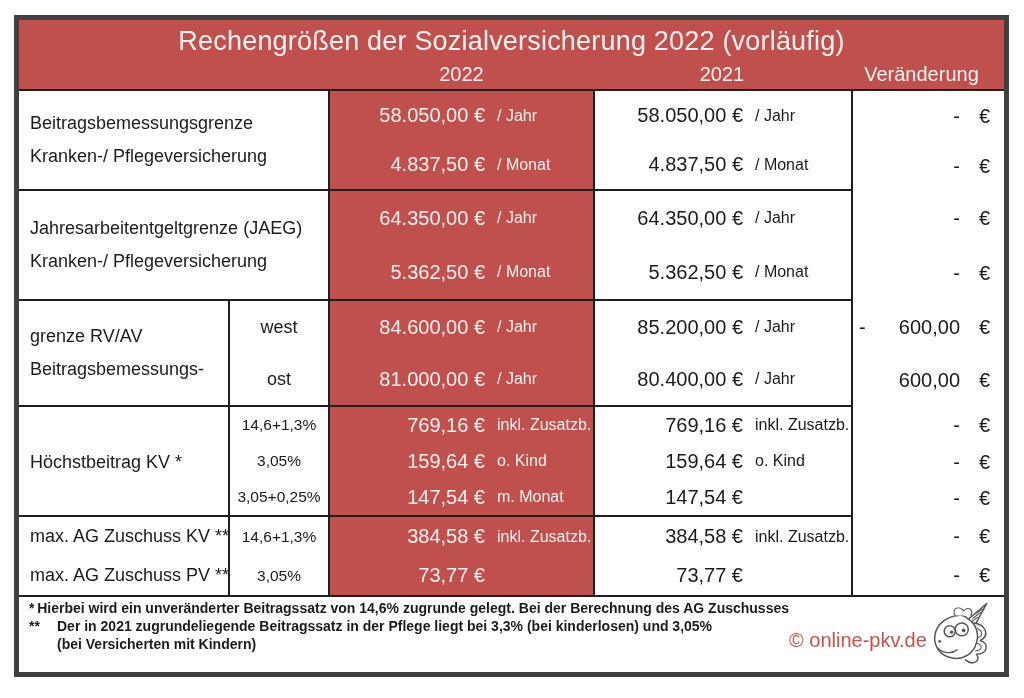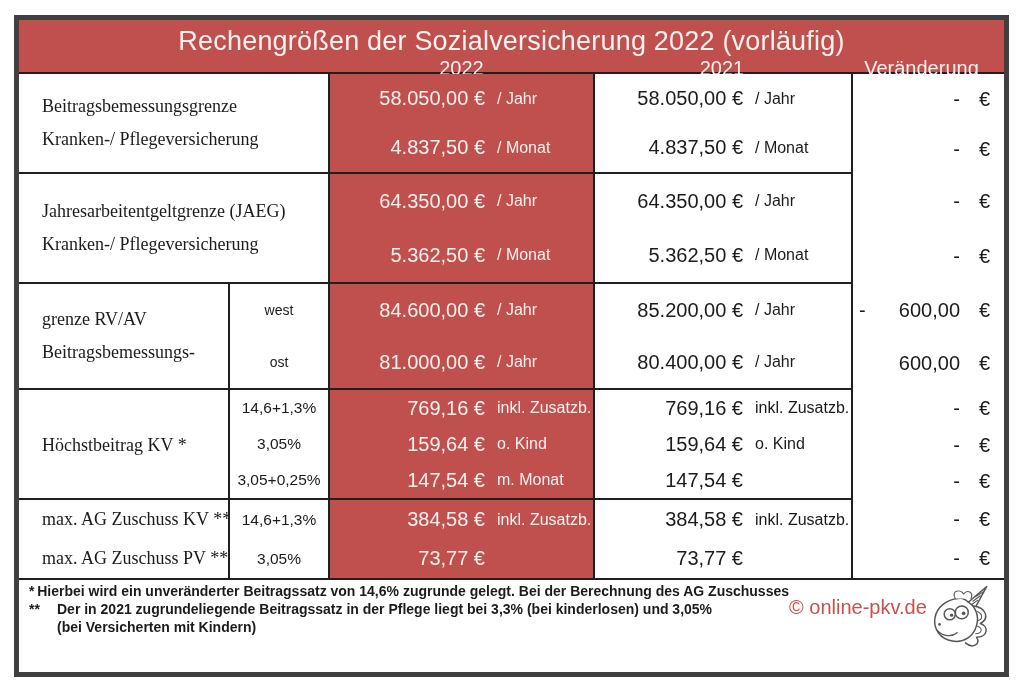--- a/index.html
+++ b/index.html
@@ -2,21 +2,21 @@
 <html><head>
 <meta charset="utf-8">
 <style>
   * { margin:0; padding:0; box-sizing:border-box; }
   html,body { width:1024px; height:698px; background:#ffffff;
               font-family:"Liberation Sans", sans-serif; color:#1b1b1b; }
   .sheet { position:absolute; left:14px; top:15px; width:995px; height:662px;
            border:5px solid #404040; background:#fff; overflow:hidden; }
 
   
-  .head { height:52px; background:#c0504d; color:#f7f1ef;
+  .head { height:69px; background:#c0504d; color:#f7f1ef;
           display:flex; flex-direction:column; }
   .title { text-align:center; font-size:27px; letter-spacing:.2px; margin-top:6px; }
   .col-labels { display:flex; margin-top:auto; padding-bottom:3px; font-size:20px; }
   .cl-spacer { width:311px; }
   .cl-2022 { width:263px; text-align:center; }
   .cl-2021 { width:258px; text-align:center; }
   .cl-chg  { flex:1; text-align:center; padding-right:12px; }
 
   
   .body { display:grid; grid-template-columns:209px 98px 263px 256px 1fr;
@@ -28,24 +28,24 @@
   .span2 { grid-column:1 / 3; }
   .chg { grid-column:5; grid-row:1 / 6; }
 
   .line { display:flex; align-items:center; width:100%; }
   .grow .line { flex:1; }
   .centered { justify-content:center; }
   .centered .line { height:33px; flex:0 0 33px; }
   .top-align { justify-content:flex-start; padding-top:2px; }
   .top-align .line { height:36px; flex:0 0 36px;margin-top:35px; }
 
-  .label-cell { padding-left:23px; font-size:18px; white-space:nowrap;font-family:Liberation Serif, serif; }
+  .label-cell { padding-left:11px; font-size:18px; white-space:nowrap; }
   .sub-cell { font-size:15.5px; }
   .sub-cell .line { justify-content:center; }
-  .sub-cell.txt17 { font-size:14px;align-items:center; }
+  .sub-cell.txt17 { font-size:18px;align-items:center; }
 
   .val-line { padding:0 6px;justify-content:flex-end; }
   .amt { flex:1; text-align:right; font-size:20px; white-space:nowrap; }
   .unit { width:102px; padding-left:12px; font-size:16px; white-space:nowrap; }
 
   .chg-seg { display:flex; flex-direction:column; width:100%; }
   .chg-seg .line { flex:1; }
   .seg-a{height:100px}.seg-b{height:110px}.seg-c{height:106px}
   .seg-d{height:110px}.seg-e{height:78px}
   .chg-line { display:flex; align-items:center; width:100%; padding:0 14px 0 6px;
@@ -54,21 +54,21 @@
   .chg-val { flex:1; text-align:right; white-space:nowrap; }
   .chg-eur { width:30px; text-align:right; }
 
   
   .foot { position:relative; height:75px; background:#fff; }
   .footnotes { position:absolute; left:0; top:2px; width:770px; padding-left:10px; }
   .fn-line { display:flex; line-height:18px; font-size:14px; font-weight:600;
              white-space:nowrap; }
   .fn-marker { width:28px; }
   .fn-text { flex:1; }
-  .copyright { position:absolute; left:770px; top:16px; font-size:20px;
+  .copyright { position:absolute; left:770px; top:32px; font-size:20px;
                color:#c3524e; white-space:nowrap; }
   .unicorn { position:absolute; right:8px; top:3px; }
 </style>
 </head>
 <body>
 
 <div class="sheet">
 
   <div class="head">
     <div class="title">Rechengrößen der Sozialversicherung 2022 (vorläufig)</div>

